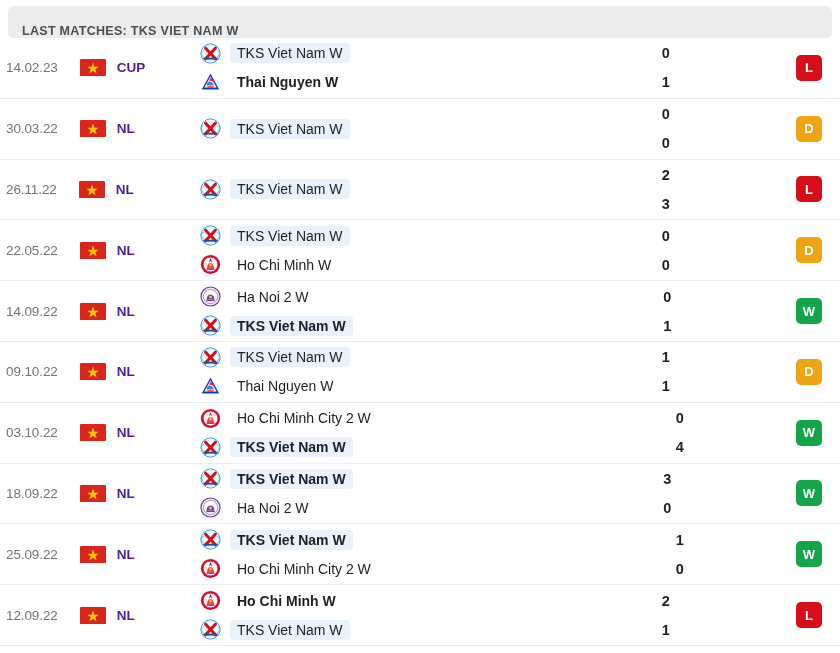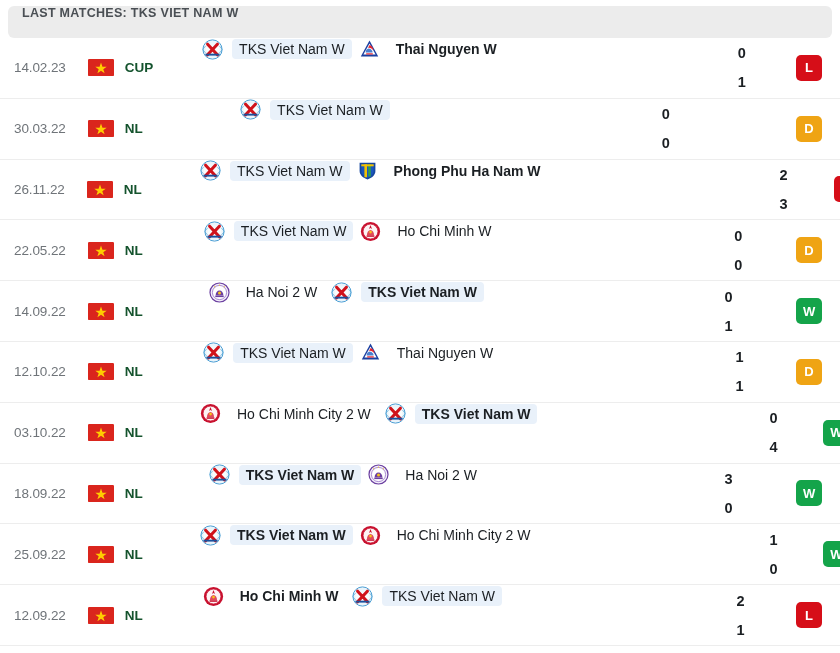--- a/index.html
+++ b/index.html
@@ -17,21 +17,21 @@
     background: #ffffff;
   }
 
   
   .panel-header {
     margin: 6px 8px 0 8px;
     height: 32px;
     background: #ececec;
     border-radius: 6px;
     display: flex;
-    align-items: flex-start;
+    align-items: flex-end;
     padding: 0 0 0 14px;
   }
   .panel-header-title {
     font-size: 12.5px;
     font-weight: 700;
     letter-spacing: 0.3px;
     color: #4a4f54;
     text-transform: uppercase;
     white-space: nowrap;
   }
@@ -46,21 +46,21 @@
     border-bottom: 1px solid #ededed;
     background: #fff;
   }
 
   
   .meta-col {
     width: 196px;
     flex: 0 0 196px;
     display: flex;
     align-items: center;
-    padding-left: 14px;
+    padding-left: 6px;
   }
   .match-date {
     font-size: 13.5px;
     color: #6f7479;
     white-space: nowrap;
     letter-spacing: -0.1px;
   }
   .flag {
     width: 26px;
     height: 17px;
@@ -71,29 +71,29 @@
     align-items: center;
     justify-content: center;
     flex: 0 0 26px;
     overflow: hidden;
   }
   .flag svg { display: block; }
   .league-code {
     margin-left: 11px;
     font-size: 13.5px;
     font-weight: 700;
-    color: #14532d;
+    color: #4c1d95;
     white-space: nowrap;
   }
 
   
   .teams-col {
     flex: 1 1 auto;
     display: flex;
-    flex-direction: row;
+    flex-direction: column;
     justify-content: center;
     gap: 7px;
     padding-left: 4px;
   }
   .team-line {
     display: flex;
     align-items: center;
     height: 22px;
   }
   .team-logo {
@@ -262,32 +262,20 @@
               <svg width="21" height="21" viewBox="0 0 21 21">
                 <circle cx="10.5" cy="10.5" r="9.6" fill="#eaf4fb" stroke="#4c9fd4" stroke-width="1"></circle>
                 <ellipse cx="10.5" cy="10.5" rx="9.4" ry="4.6" fill="none" stroke="#5aa9d8" stroke-width="0.8"></ellipse>
                 <rect x="3.6" y="4.6" width="13.8" height="11.8" fill="#fdfdfd" opacity="0.85"></rect>
                 <path d="M5.6 5.2 L15.4 15.8 M15.4 5.2 L5.6 15.8" stroke="#d0121b" stroke-width="3.1" stroke-linecap="round"></path>
                 <rect x="3.4" y="14.7" width="14.2" height="1.9" fill="#1b4f9c"></rect>
               </svg>
             </span>
             <span class="team-name hl">TKS Viet Nam W</span>
           </div>
-          <div class="team-line">
-            <span class="team-logo">
-              <svg width="21" height="21" viewBox="0 0 21 21">
-                <path d="M2.6 2.7 H18.4 V11.0 C18.4 15.1 14.9 17.9 10.5 19.4 C6.1 17.9 2.6 15.1 2.6 11.0 Z" fill="#16479e"></path>
-                <path d="M4.3 4.3 H16.7 V10.9 C16.7 14.1 13.9 16.4 10.5 17.7 C7.1 16.4 4.3 14.1 4.3 10.9 Z" fill="#1b56bd"></path>
-                <rect x="7.4" y="4.3" width="2.6" height="13.0" fill="#f2c200"></rect>
-                <rect x="11.2" y="4.3" width="2.6" height="12.2" fill="#2f9e4f"></rect>
-                <rect x="4.3" y="4.3" width="12.4" height="2.0" fill="#f2c200"></rect>
-              </svg>
-            </span>
-            <span class="team-name bold">Phong Phu Ha Nam W</span>
-          </div>
         </div>
         <div class="score-col">
           <span class="score-val">2</span>
           <span class="score-val">3</span>
         </div>
         <div class="result-col">
           <span class="result-badge L">L</span>
         </div>
       </div>
       <div class="match-row">
@@ -379,21 +367,21 @@
         <div class="score-col">
           <span class="score-val">0</span>
           <span class="score-val">1</span>
         </div>
         <div class="result-col">
           <span class="result-badge W">W</span>
         </div>
       </div>
       <div class="match-row">
         <div class="meta-col">
-          <span class="match-date">12.10.22</span>
+          <span class="match-date">09.10.22</span>
           <span class="flag">
             <svg width="26" height="17" viewBox="0 0 26 17">
               <rect width="26" height="17" fill="#da251d"></rect>
               <polygon fill="#ffcd00" points="13,3.6 14.45,7.7 18.7,7.7 15.3,10.2 16.6,14.2 13,11.75 9.4,14.2 10.7,10.2 7.3,7.7 11.55,7.7"></polygon>
             </svg>
           </span>
           <span class="league-code">NL</span>
         </div>
         <div class="teams-col">
           <div class="team-line">

